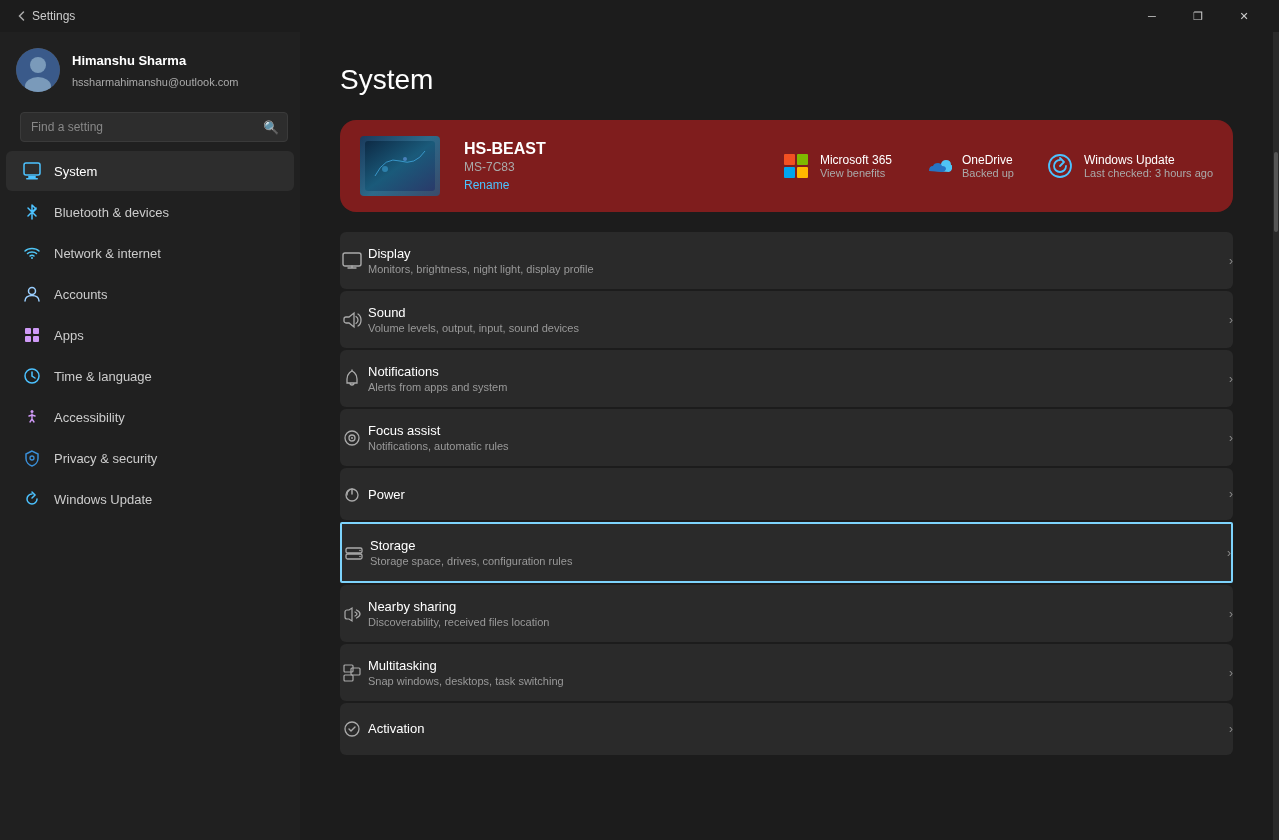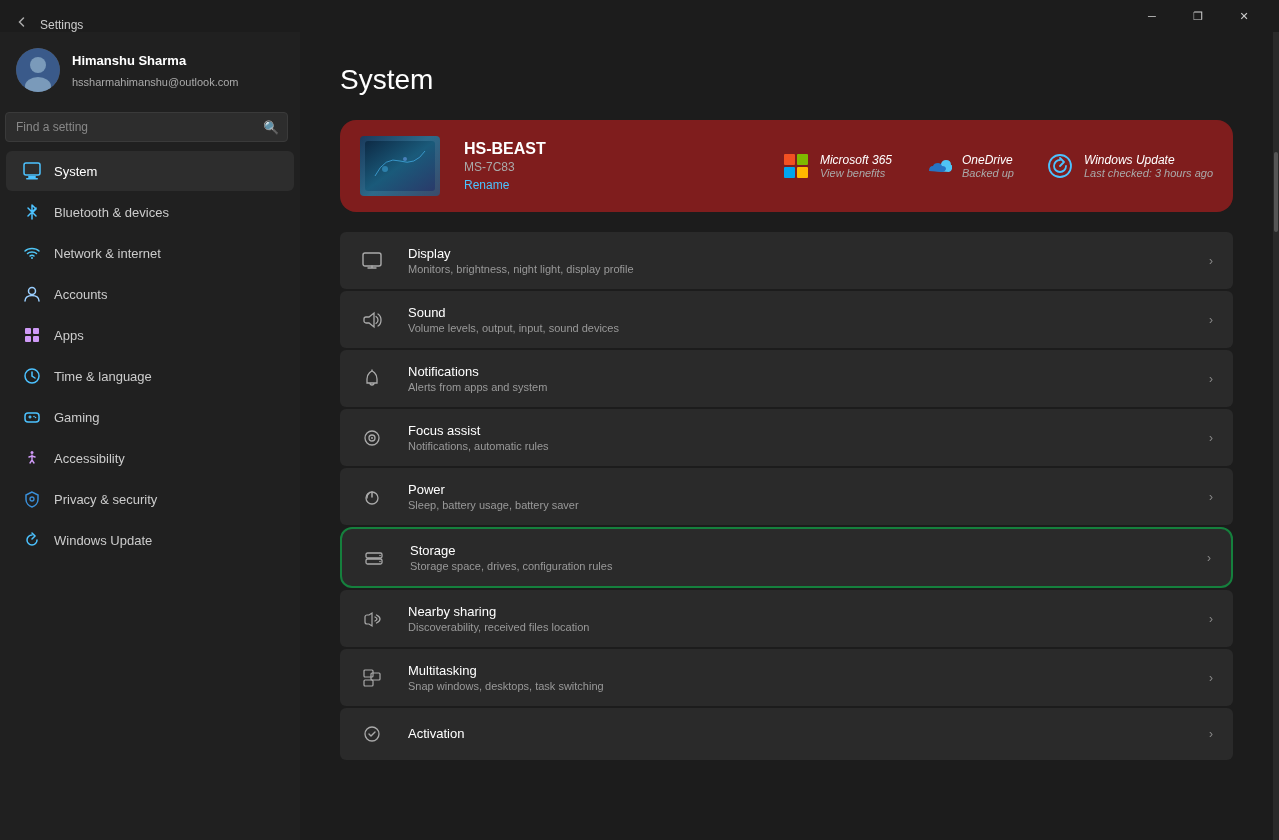--- a/index.html
+++ b/index.html
@@ -11,23 +11,22 @@
       color: #ffffff;
       overflow: hidden;
       display: flex;
       flex-direction: column;
     }
     
     .titlebar {
       height: 32px;
       background: #1c1c1c;
       display: flex;
-      align-items: flex-end;
+      align-items: center;
       padding: 0 12px;
-      gap: 8px;
       flex-shrink: 0;
     }
     .titlebar-back {
       width: 20px; height: 20px;
       display: flex; align-items: center; justify-content: center;
       cursor: pointer;
       color: #aaa;
       font-size: 12px;
     }
     .titlebar-title {
@@ -84,21 +83,21 @@
       color: #fff;
     }
     .sidebar-user-email {
       font-size: 11px;
       color: #aaa;
       margin-top: 8px;
     }
 
     
     .sidebar-search {
-      margin: 4px 12px 8px 5px;
+      margin: 4px 12px 8px 20px;
       position: relative;
     }
     .sidebar-search input {
       width: 100%;
       background: #2d2d2d;
       border: 1px solid #3a3a3a;
       border-radius: 4px;
       color: #fff;
       font-size: 12px;
       padding: 7px 32px 7px 10px;
@@ -195,21 +194,20 @@
     .system-rename {
       font-size: 12px;
       color: #4cc2ff;
       cursor: pointer;
       margin-top: 4px;
     }
     .system-links {
       display: flex;
       gap: 32px;
       align-items: center;
-      font-style: italic;
     }
     .system-link-item {
       display: flex;
       align-items: center;
       gap: 10px;
     }
     .system-link-icon {
       width: 28px; height: 28px;
       display: flex; align-items: center; justify-content: center;
       font-size: 18px;
@@ -226,30 +224,30 @@
 
     
     .settings-list {
       display: flex;
       flex-direction: column;
       gap: 2px;
     }
     .settings-row {
       display: flex;
       align-items: center;
-      gap: 24px;
-      padding: 14px 20px;
+      gap: 4px;
+      padding: 14px 0;
       background: #2a2a2a;
       border-radius: 6px;
       cursor: pointer;
     }
     .settings-row.highlighted {
       background: #2a2a2a;
-      border: 2px solid #15803d;
-      border-radius: 12px;
+      border: 2px solid #7dd3fc;
+      border-radius: 2px;
     }
     .settings-row-icon {
       width: 24px; height: 24px;
       display: flex; align-items: center; justify-content: center;
       color: #ccc;
       font-size: 16px;
       flex-shrink: 0;
     }
     .settings-row-text {
       flex: 1;
@@ -403,31 +401,20 @@
       <div class="nav-item">
         <span class="nav-icon icon-time">
           <svg width="18" height="18" viewBox="0 0 18 18" fill="none">
             <circle cx="9" cy="9" r="7" stroke="#4cc2ff" stroke-width="1.5" fill="none"></circle>
             <path d="M9 5V9L12 11" stroke="#4cc2ff" stroke-width="1.5" stroke-linecap="round"></path>
           </svg>
         </span>
         <span>Time &amp; language</span>
       </div>
 
-      <div class="nav-item">
-        <span class="nav-icon icon-gaming">
-          <svg width="18" height="18" viewBox="0 0 18 18" fill="none">
-            <rect x="2" y="5" width="14" height="9" rx="3" stroke="#4cc2ff" stroke-width="1.5" fill="none"></rect>
-            <path d="M6 9H8M7 8V10" stroke="#4cc2ff" stroke-width="1.3" stroke-linecap="round"></path>
-            <circle cx="11" cy="8.5" r="0.8" fill="#4cc2ff"></circle>
-            <circle cx="12.5" cy="9.5" r="0.8" fill="#4cc2ff"></circle>
-          </svg>
-        </span>
-        <span>Gaming</span>
-      </div>
 
       <div class="nav-item">
         <span class="nav-icon icon-accessibility">
           <svg width="18" height="18" viewBox="0 0 18 18" fill="none">
             <circle cx="9" cy="3.5" r="1.5" fill="#cf9af7"></circle>
             <path d="M9 6v6M6 8l3-1 3 1M7 14l2-3 2 3" stroke="#cf9af7" stroke-width="1.4" stroke-linecap="round" fill="none"></path>
           </svg>
         </span>
         <span>Accessibility</span>
       </div>
@@ -590,21 +577,20 @@
       <div class="settings-row">
         <div class="settings-row-icon">
           <svg width="20" height="20" viewBox="0 0 20 20" fill="none">
             <circle cx="10" cy="11" r="6" stroke="#aaa" stroke-width="1.3" fill="none"></circle>
             <path d="M10 5V10" stroke="#aaa" stroke-width="1.5" stroke-linecap="round"></path>
             <path d="M7 6.5C5.5 7.5 5 9 5 11" stroke="#aaa" stroke-width="1.3" stroke-linecap="round"></path>
           </svg>
         </div>
         <div class="settings-row-text">
           <div class="settings-row-title">Power</div>
-          <div class="settings-row-sub">Sleep, battery usage, battery saver</div>
         </div>
         <div class="settings-row-chevron">›</div>
       </div>
 
       <div class="settings-row highlighted">
         <div class="settings-row-icon">
           <svg width="20" height="20" viewBox="0 0 20 20" fill="none">
             <rect x="2" y="5" width="16" height="5" rx="1.5" stroke="#aaa" stroke-width="1.3"></rect>
             <rect x="2" y="11" width="16" height="5" rx="1.5" stroke="#aaa" stroke-width="1.3"></rect>
             <circle cx="16" cy="7.5" r="0.8" fill="#aaa"></circle>

